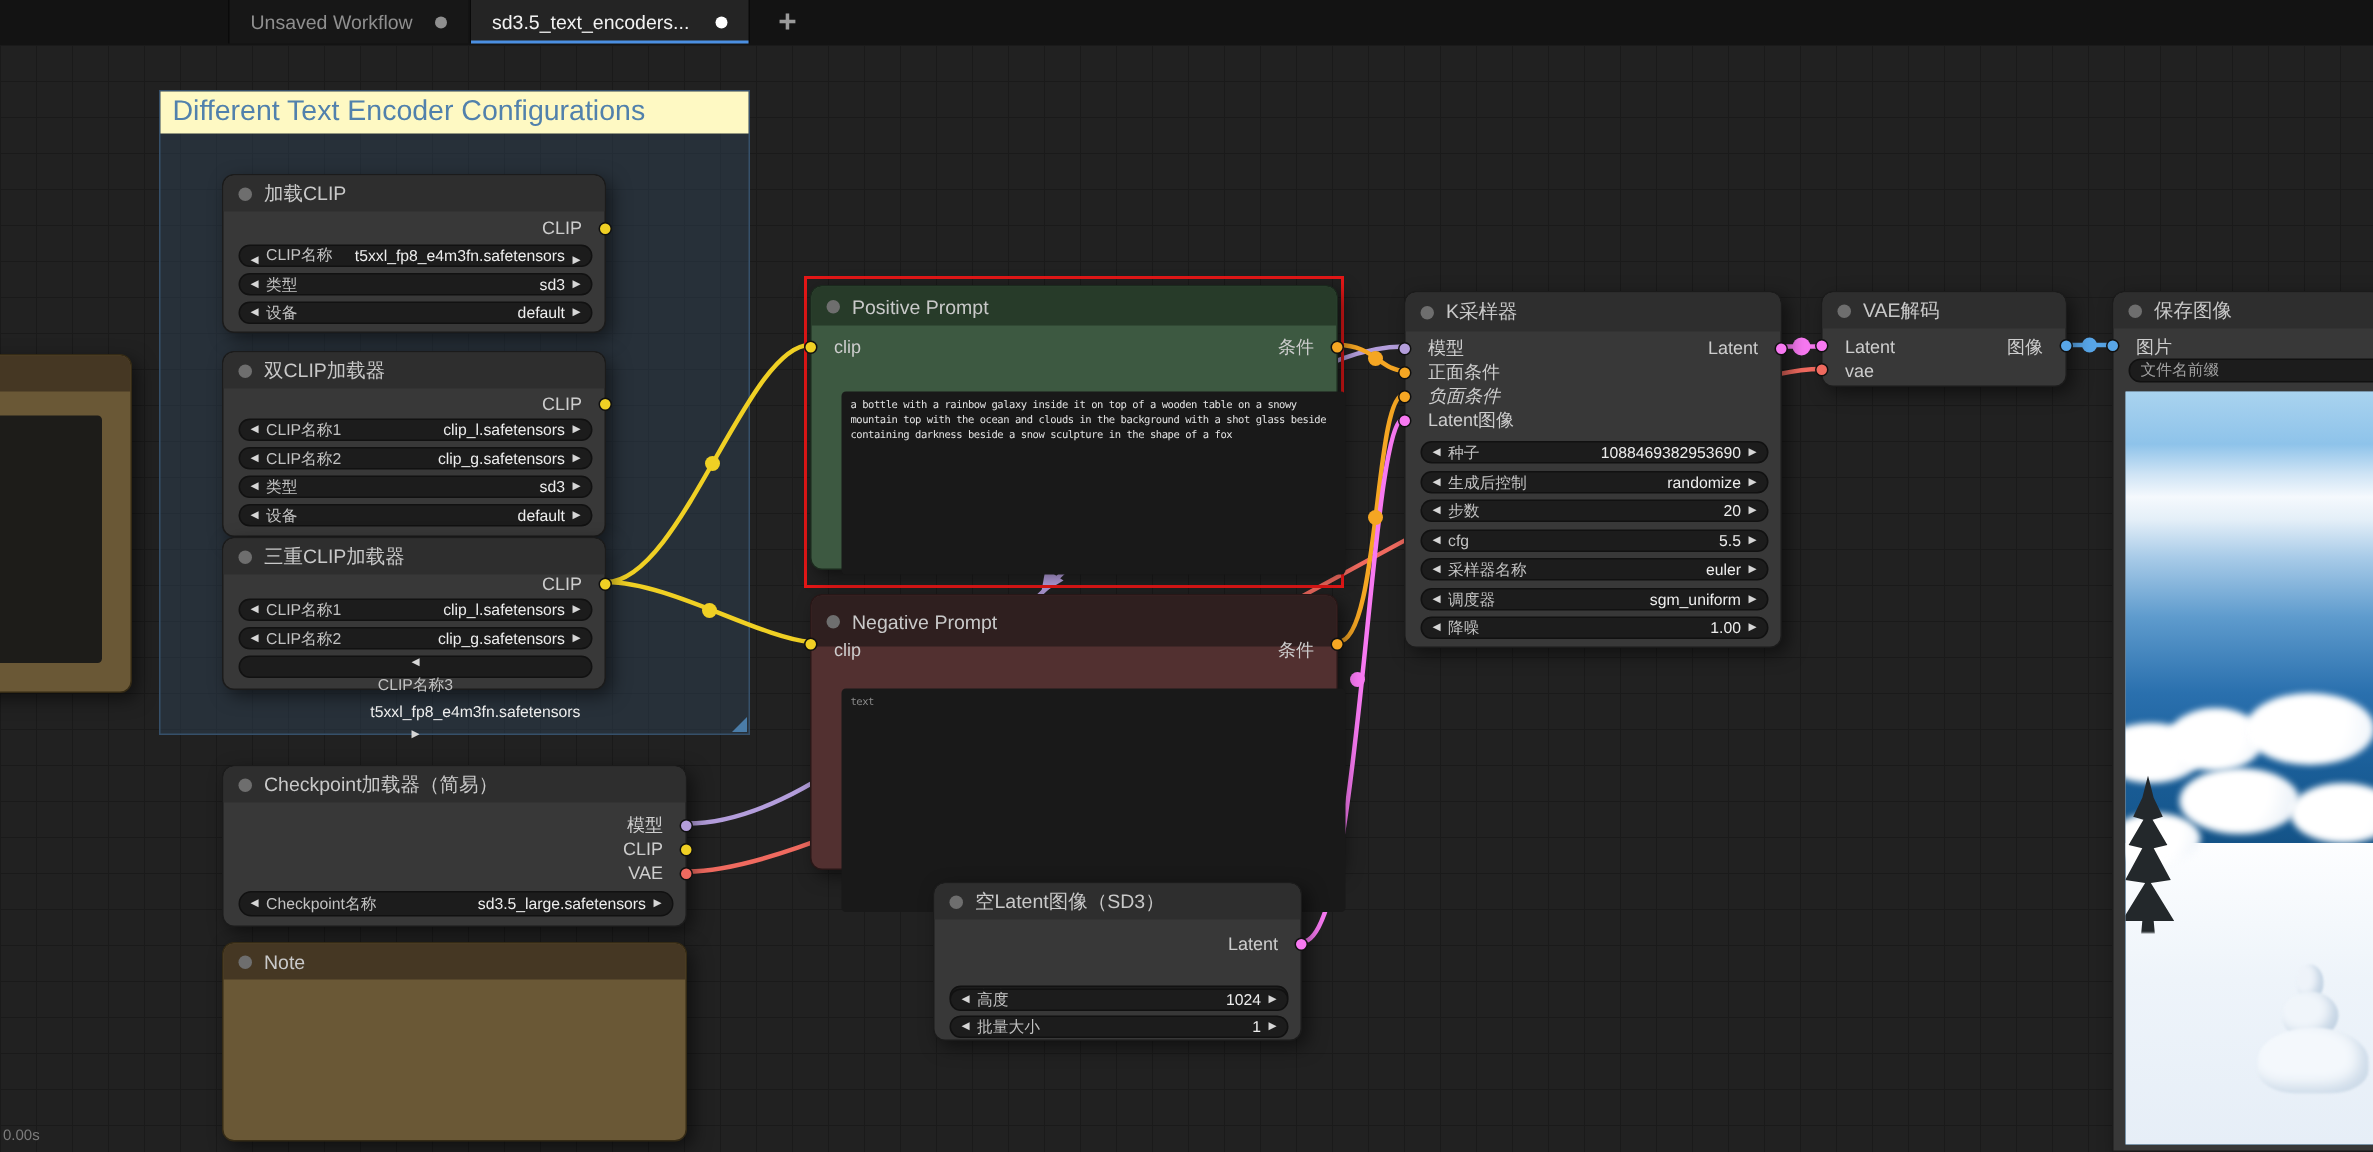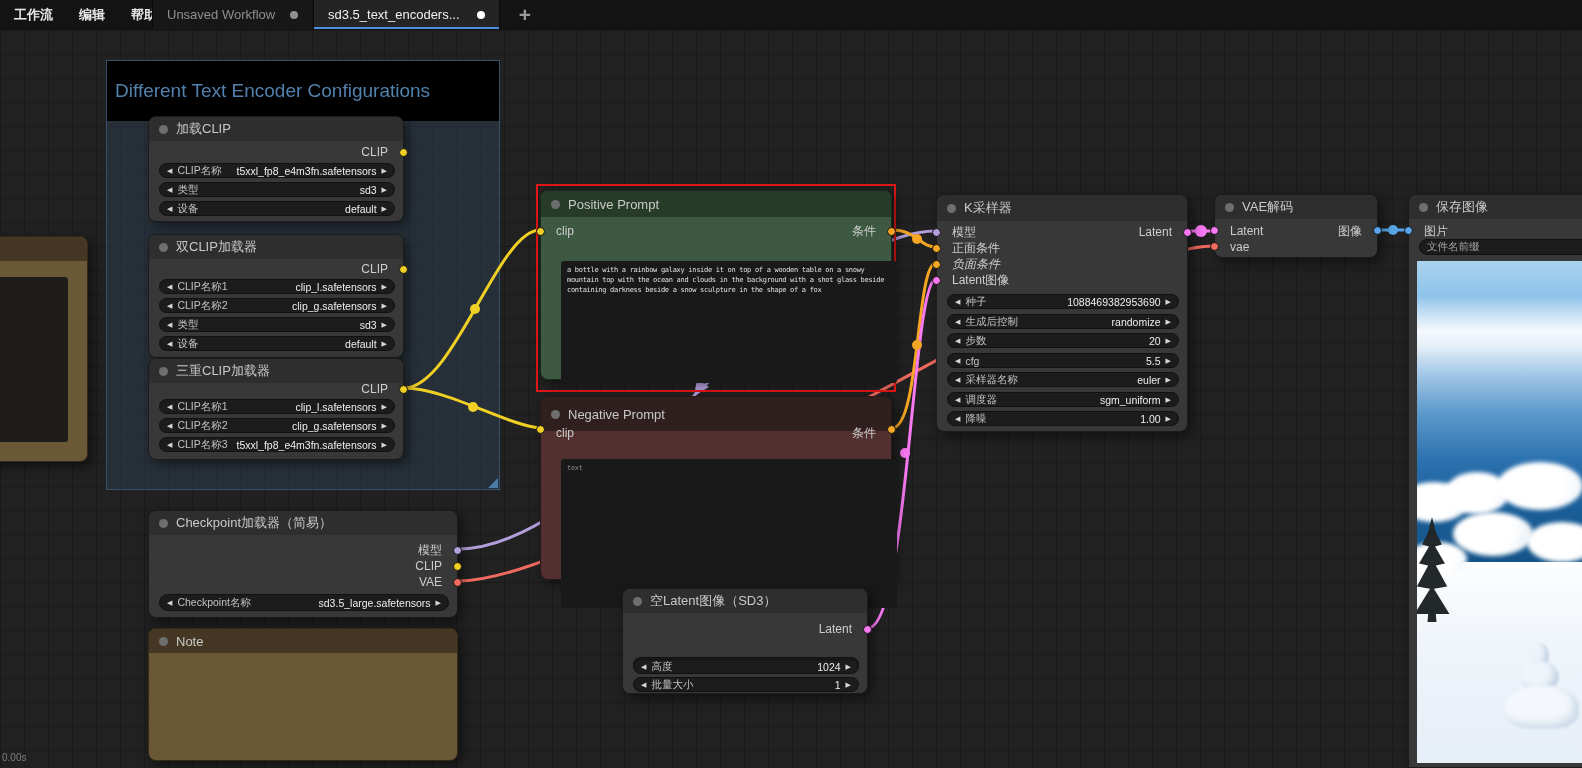--- a/index.html
+++ b/index.html
@@ -21,21 +21,21 @@
 
   
   .canvas{position:absolute;left:0;top:30px;width:1582px;height:738px;background:#212121;
     background-image:linear-gradient(#1a1a1a 1px,transparent 1px),linear-gradient(90deg,#1a1a1a 1px,transparent 1px);
     background-size:24px 24px;z-index:0;}
   .timer{position:absolute;left:2px;top:752px;color:#7d7d7d;font-size:10px;z-index:6;}
 
   
   .group{position:absolute;left:106px;top:60px;width:394px;height:430px;background:rgba(52,79,105,.34);
          border:1px solid #36506a;z-index:1;box-sizing:border-box;}
-  .group-head{height:28px;background:#000000;display:flex;align-items:center;padding:16px 8px;}
+  .group-head{height:28px;background:#fef9c3;display:flex;align-items:center;padding:0 8px;}
   .group-title{color:#5181ac;font-size:19px;white-space:nowrap;overflow:hidden;}
   .group-resize{position:absolute;right:1px;bottom:1px;width:0;height:0;border-left:10px solid transparent;border-bottom:10px solid #4a7ca8;}
 
   
   svg.wires{position:absolute;left:0;top:0;z-index:2;}
   svg.wires path{fill:none;stroke-width:3;stroke-linecap:round;}
 
   
   .node{position:absolute;background:#383838;border:1px solid #1b1b1b;border-radius:8px;
         box-shadow:4px 4px 12px rgba(0,0,0,.5);z-index:4;box-sizing:border-box;}
@@ -85,25 +85,20 @@
           background:#f0f5fa;box-shadow:inset -5px -4px 7px #c3d3e3;}
   .s-base{position:absolute;left:0;top:42px;width:74px;height:44px;border-radius:50% 50% 35% 35%;
           background:#f4f8fc;box-shadow:inset -6px -5px 9px #ccdae8;}
 </style>
 </head>
 <body>
 
 <div id="app">
 
   <div class="menubar">
-    <div class="menus">
-      <span class="menu-item">工作流</span>
-      <span class="menu-item">编辑</span>
-      <span class="menu-item">帮助</span>
-    </div>
     <div class="tab tab1">
       <span class="tab-label">Unsaved Workflow</span>
       <span class="tabdot"></span>
     </div>
     <div class="tab tab2">
       <span class="tab-label">sd3.5_text_encoders...</span>
       <span class="tabdot white"></span>
     </div>
     <div class="plus-btn">+</div>
   </div>
@@ -140,21 +135,21 @@
 
   <div class="selection" style="left:536px;top:184px;width:360px;height:208px;"></div>
 
   <div class="node" style="left:148px;top:116px;width:256px;height:106px;">
     <div class="nhead">
       <span class="ndot"></span>
       <span>加载CLIP</span>
     </div>
     <span class="slot out" style="top:28px;">CLIP</span>
     <span class="port out" style="top:31px;background:#f0d024;"></span>
-    <div class="widget" style="top:46px;width:236px;">
+    <div class="widget" style="top:46px;width:236px;align-items:flex-end;">
       <span class="warr">◀</span>
       <span>CLIP名称</span>
       <span class="v">t5xxl_fp8_e4m3fn.safetensors</span>
       <span class="warr">▶</span>
     </div>
     <div class="widget" style="top:65px;width:236px;">
       <span class="warr">◀</span>
       <span>类型</span>
       <span class="v">sd3</span>
       <span class="warr">▶</span>
@@ -212,21 +207,21 @@
       <span>CLIP名称1</span>
       <span class="v">clip_l.safetensors</span>
       <span class="warr">▶</span>
     </div>
     <div class="widget" style="top:59px;width:236px;">
       <span class="warr">◀</span>
       <span>CLIP名称2</span>
       <span class="v">clip_g.safetensors</span>
       <span class="warr">▶</span>
     </div>
-    <div class="widget" style="top:78px;width:236px;">
+    <div class="widget" style="top:78px;width:236px;flex-direction:column;">
       <span class="warr">◀</span>
       <span>CLIP名称3</span>
       <span class="v">t5xxl_fp8_e4m3fn.safetensors</span>
       <span class="warr">▶</span>
     </div>
   </div>
 
   <div class="node" style="left:148px;top:510px;width:310px;height:108px;">
     <div class="nhead">
       <span class="ndot"></span>

